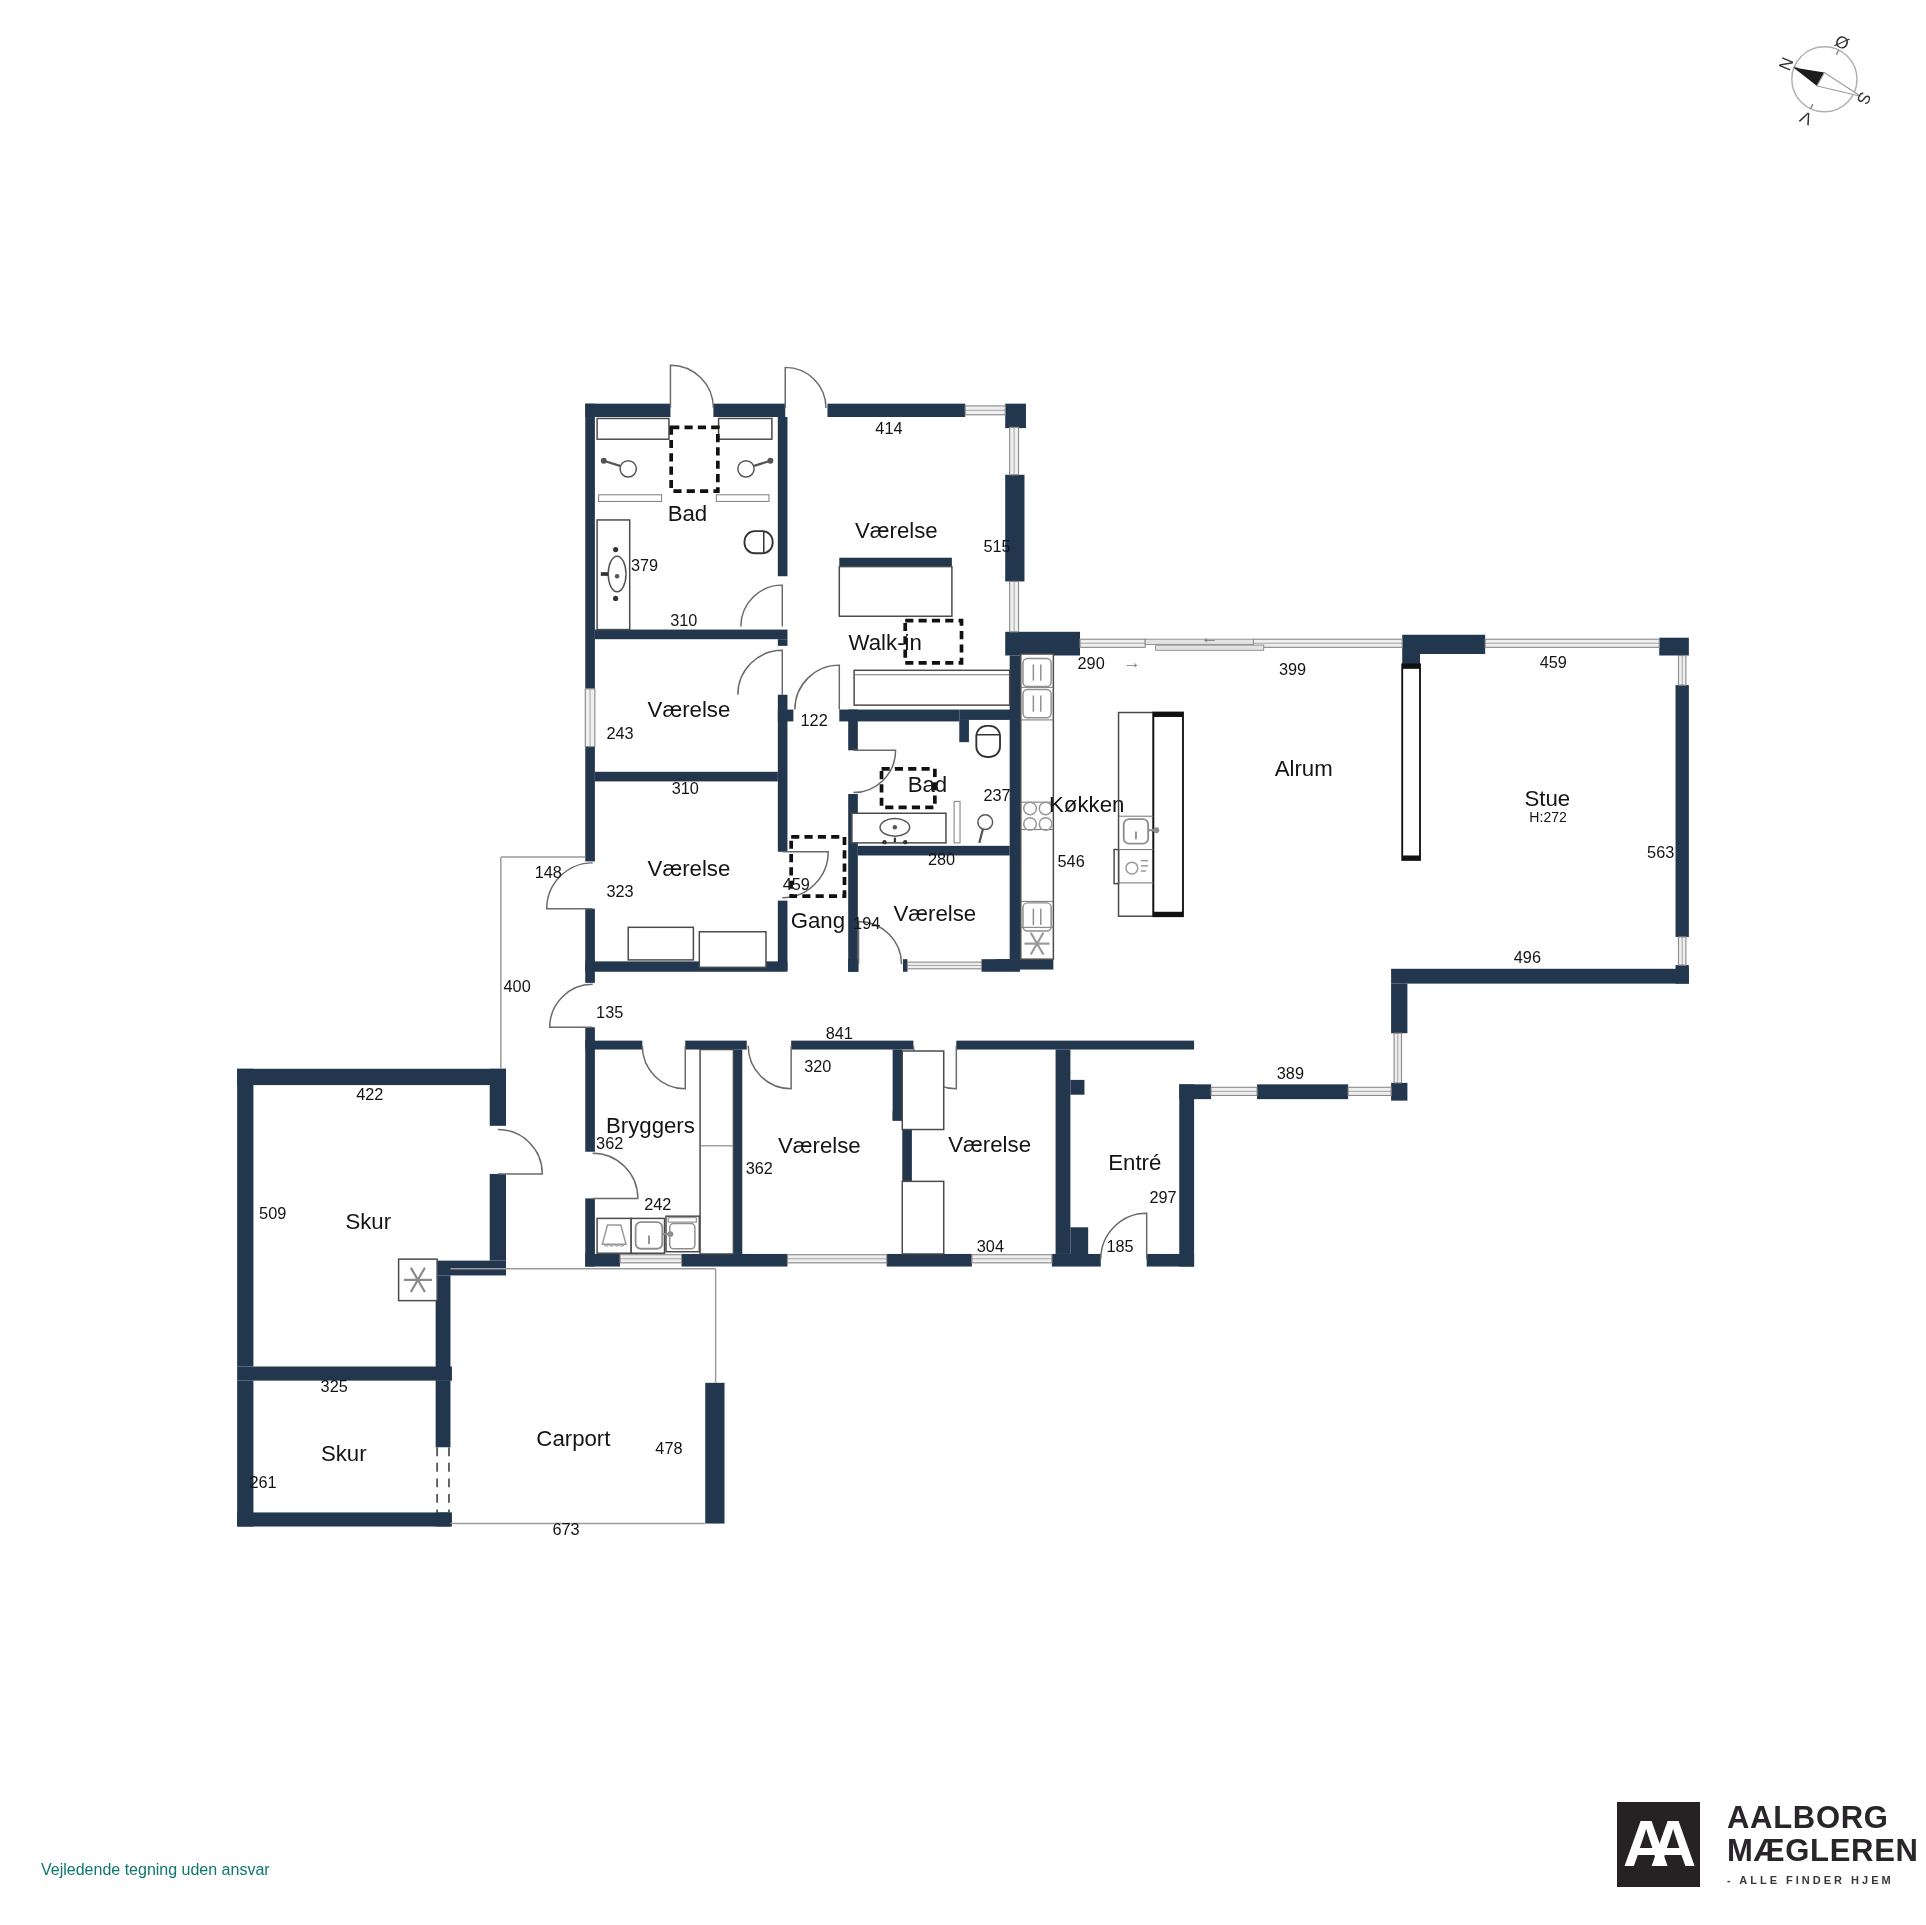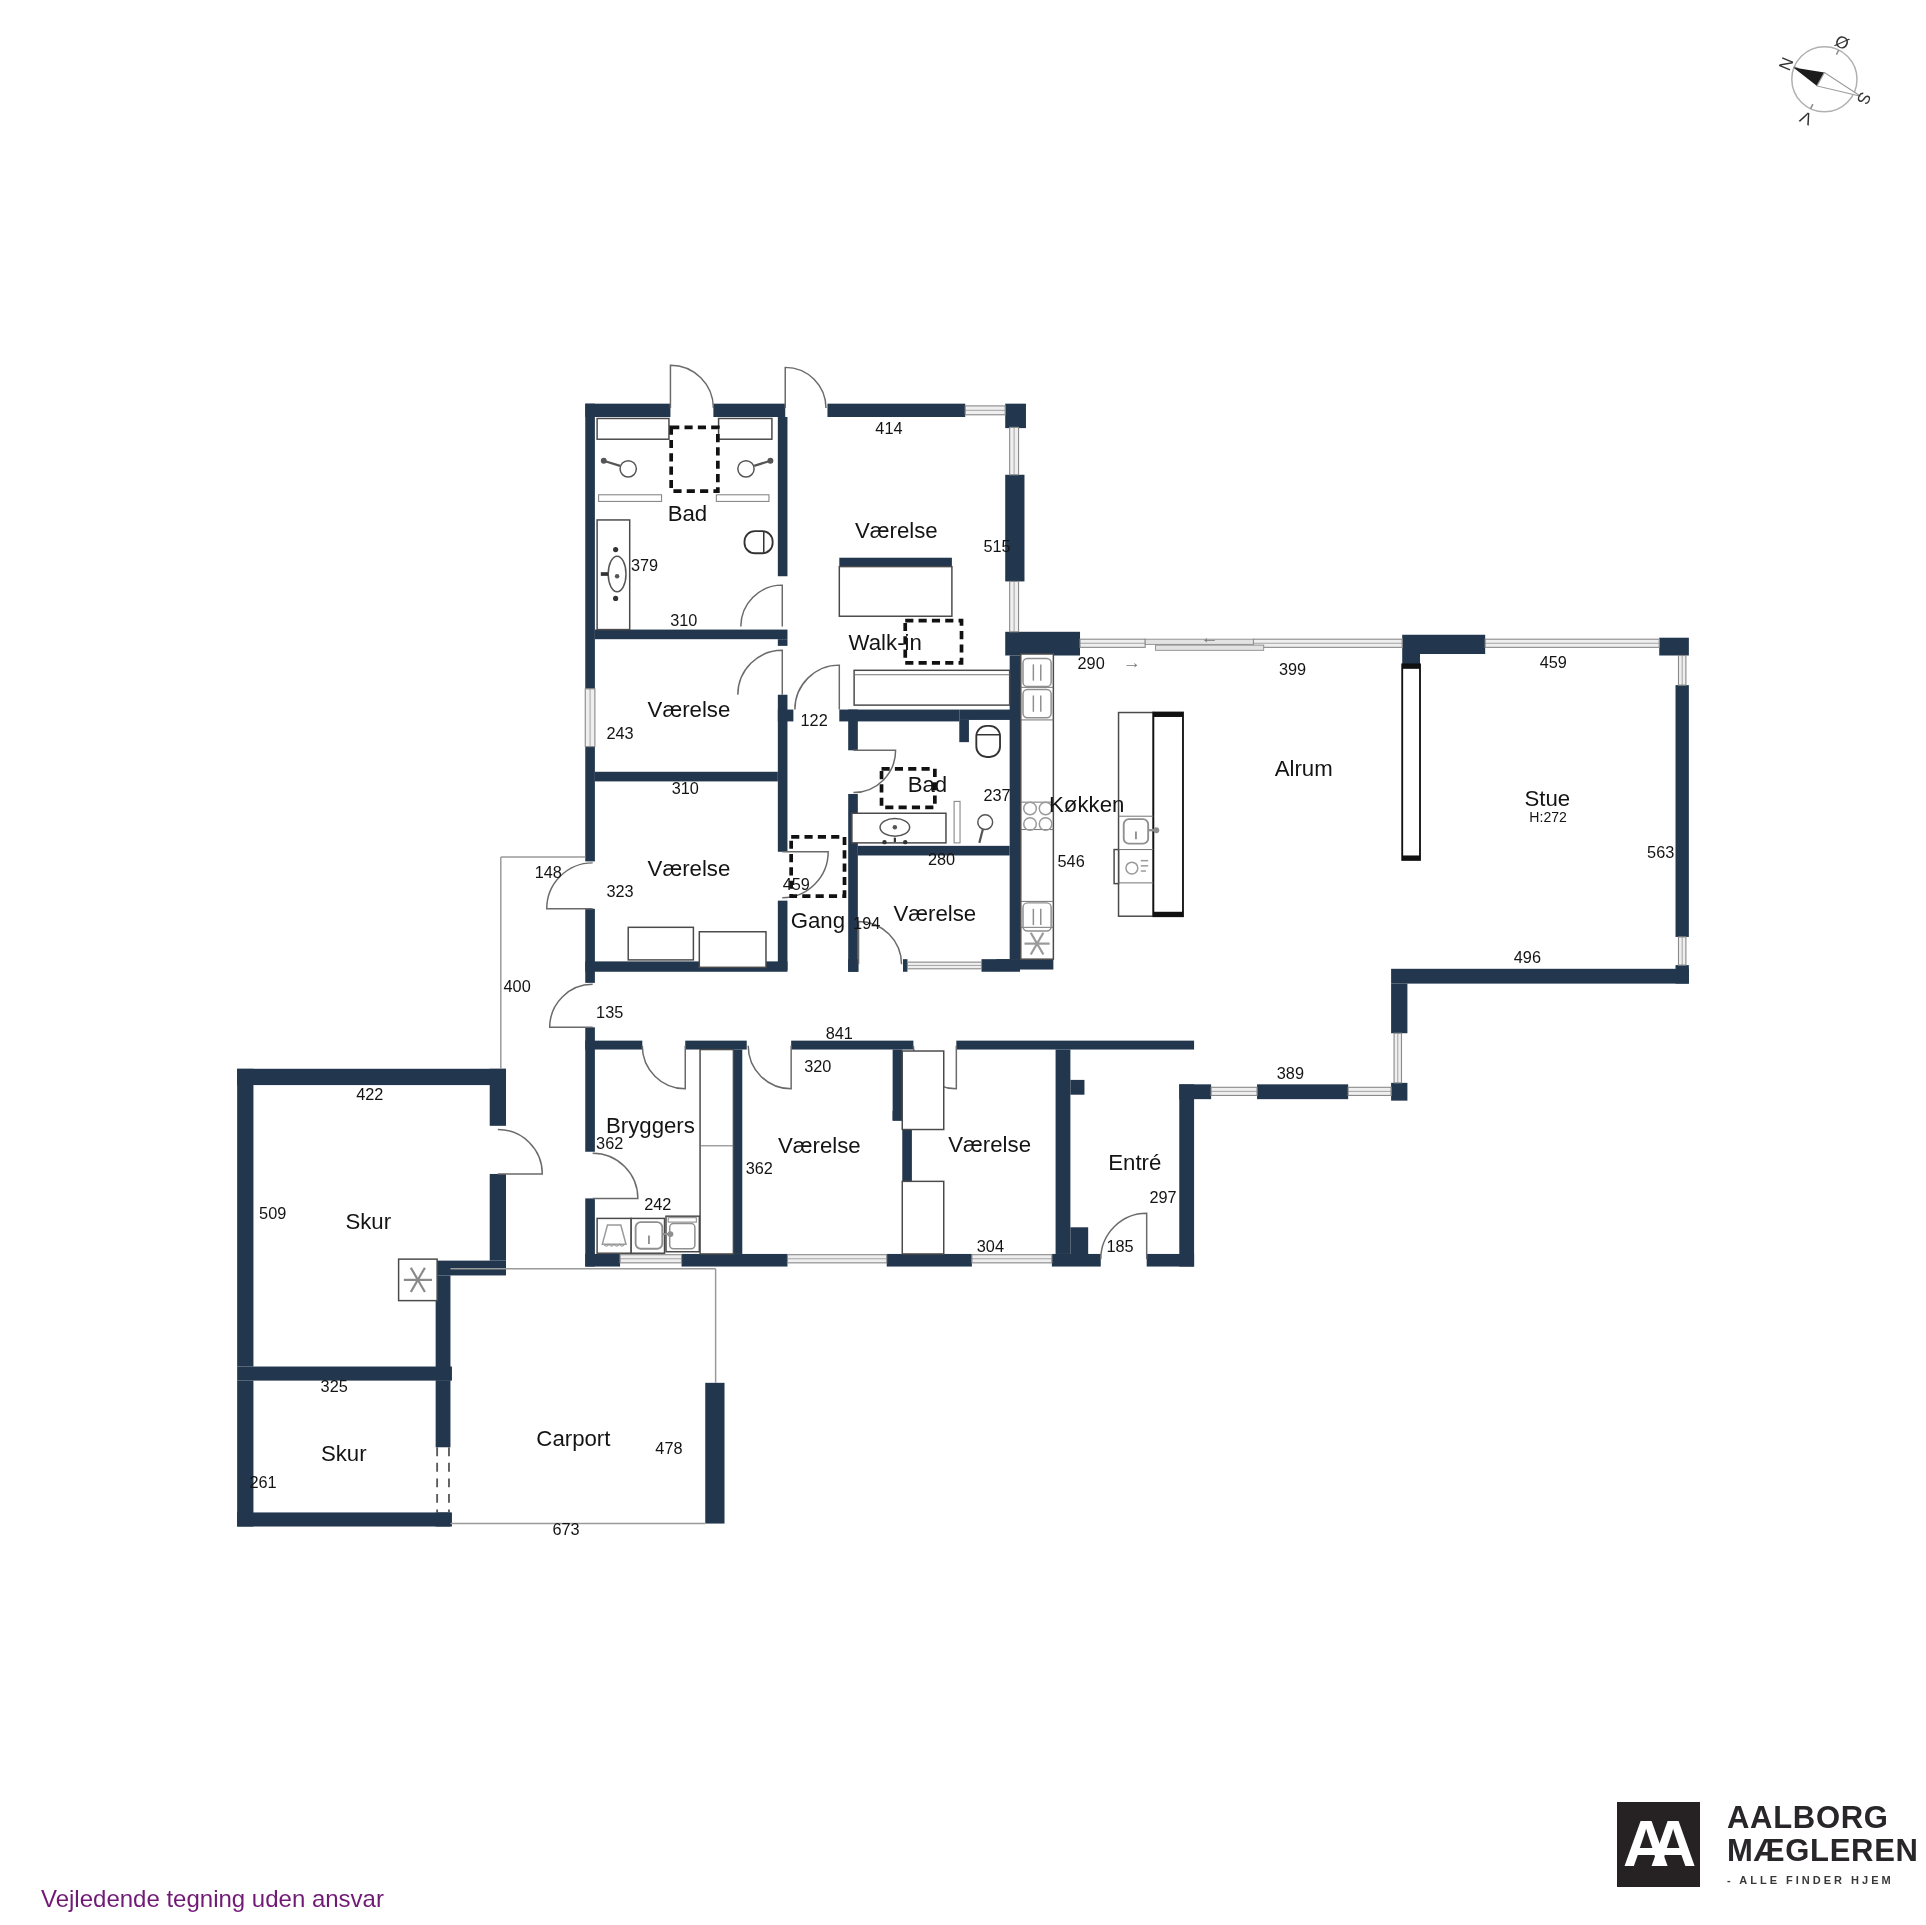--- a/index.html
+++ b/index.html
@@ -1,20 +1,20 @@
 <!DOCTYPE html>
 <html style="font-size:12px"><head>
 <meta charset="utf-8">
 <style>
   html,body{margin:0;padding:0;background:#ffffff;}
   body{width:1926px;height:1925px;position:relative;font-family:"Liberation Sans",sans-serif;}
   #stage{position:absolute;inset:0;}
   svg{position:absolute;left:0;top:0;}
   svg text{font-family:"Liberation Sans",sans-serif;}
-  .footer-note{position:absolute;left:41px;top:1861px;font-size:24px;color:#701a75;margin-top:24px;}
+  .footer-note{position:absolute;left:41px;top:1861px;font-size:16px;color:#0f766e;}
   .logo{position:absolute;left:1617px;top:1802px;display:flex;align-items:flex-start;}
   .logo-box{width:83px;height:85px;background:#262223;color:#fff;position:relative;overflow:hidden;flex:0 0 auto;}
   .logo-box span{position:absolute;font-weight:bold;font-size:64px;line-height:1;top:10.4px;}
   .logo-box .a1{left:6px;}
   .logo-box .a2{left:33px;}
   .logo-text{margin-left:27px;color:#29262a;}
   .logo-l1,.logo-l2{font-size:31px;font-weight:700;letter-spacing:0.7px;line-height:1.05;}
   .logo-tag{margin-top:7.4px;font-size:11px;font-weight:600;letter-spacing:3px;color:#3a373b;}
 </style>
 </head>

